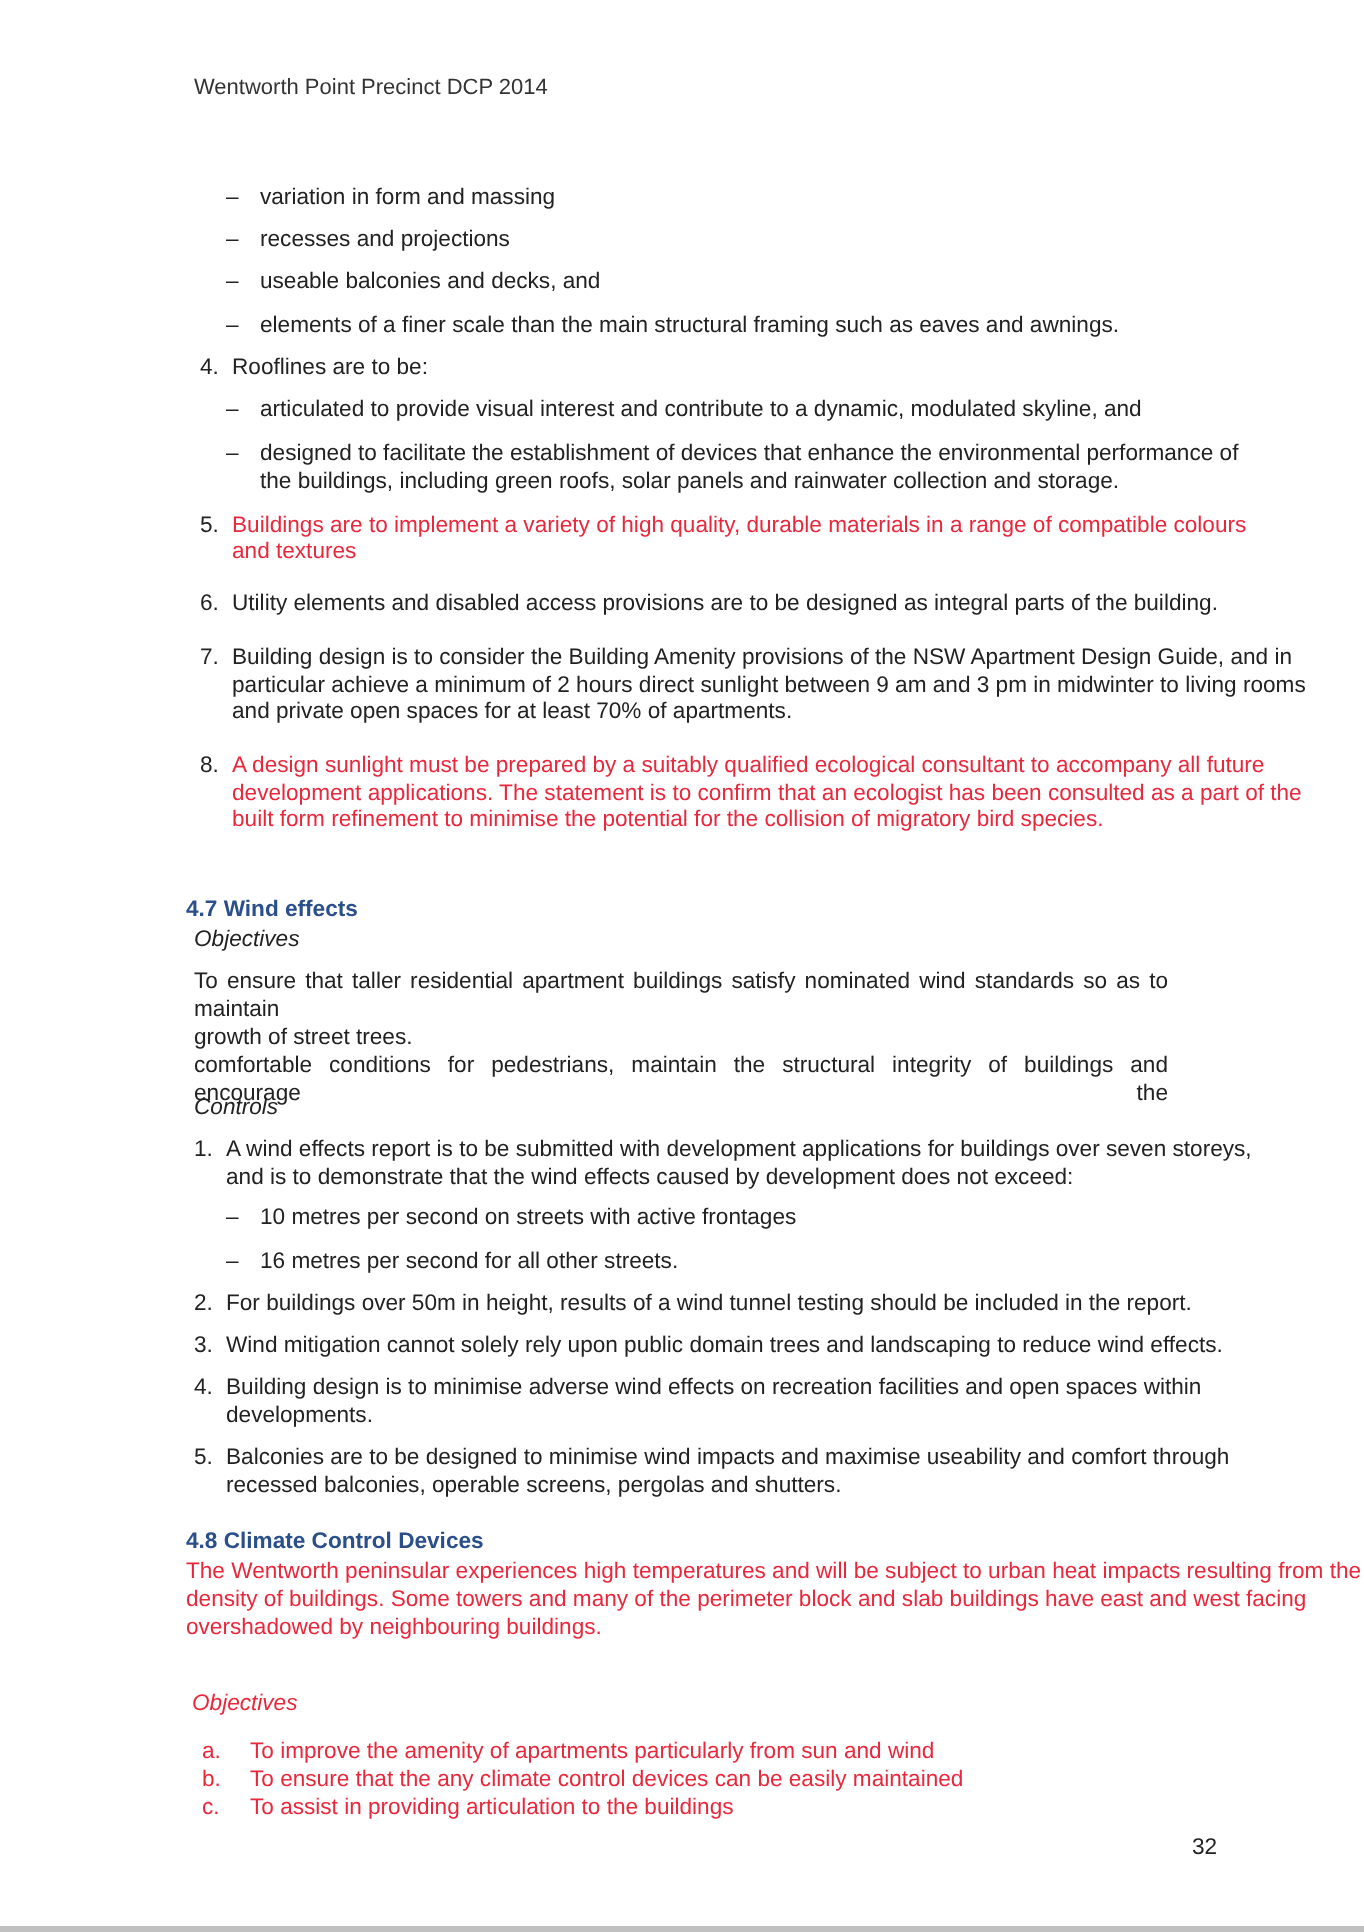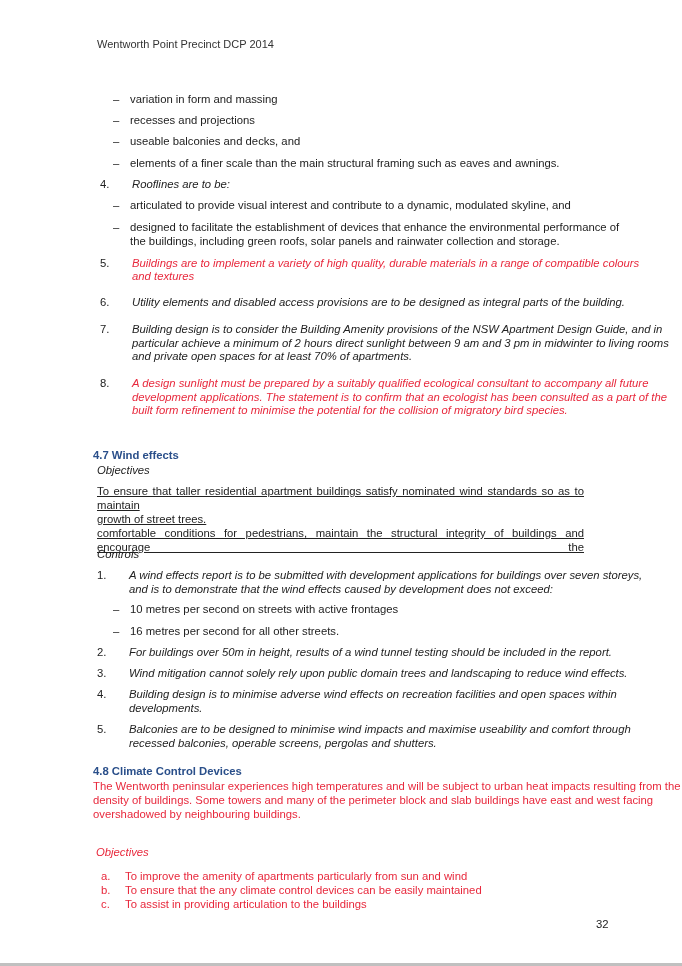--- a/index.html
+++ b/index.html
@@ -9,25 +9,25 @@
   }
   .page { position: absolute; left: 0; top: 0; width: 682px; height: 963px; background: #fff; }
   .bottom-edge { position: absolute; left: 0; top: 963px; width: 682px; height: 3px; background: #c0c0c0; }
   .hdr { position: absolute; left: 97px; top: 37px; font-size: 11px; color: #333; }
   .abs { position: absolute; }
   .dash-item { position: absolute; left: 113px; }
   .dash-item .dash { position: absolute; left: 0; top: 0; width: 10px; }
   .dash-item .txt { position: absolute; left: 17px; top: 0; white-space: nowrap; }
   .num-item { position: absolute; left: 100px; }
   .num-item .num { position: absolute; left: 0; top: 0; color: #222; }
-  .num-item .txt { position: absolute; left: 32px; top: 0; white-space: nowrap; font-style: italic; }
+  .num-item .txt { position: absolute; left: 16px; top: 0; white-space: nowrap; }
   .red { color: #e8283c; }
   .blue-h { color: #2a4f8a; font-weight: bold; font-size: 11.3px; }
   .ital { font-style: italic; }
-  .just { text-align: justify; text-align-last: left; text-decoration: underline; }
+  .just { text-align: justify; text-align-last: left; }
   .alpha-item { position: absolute; left: 101px; color: #e8283c; }
   .alpha-item .let { position: absolute; left: 0; top: 0; }
   .alpha-item .txt { position: absolute; left: 24px; top: 0; white-space: nowrap; }
   .pagenum { position: absolute; left: 571px; top: 917px; font-size: 11.3px; color: #222; margin-left: 25px; }
 </style>
 </head>
 <body>
 
 <div class="page">
   <div class="hdr">Wentworth Point Precinct DCP 2014</div>

